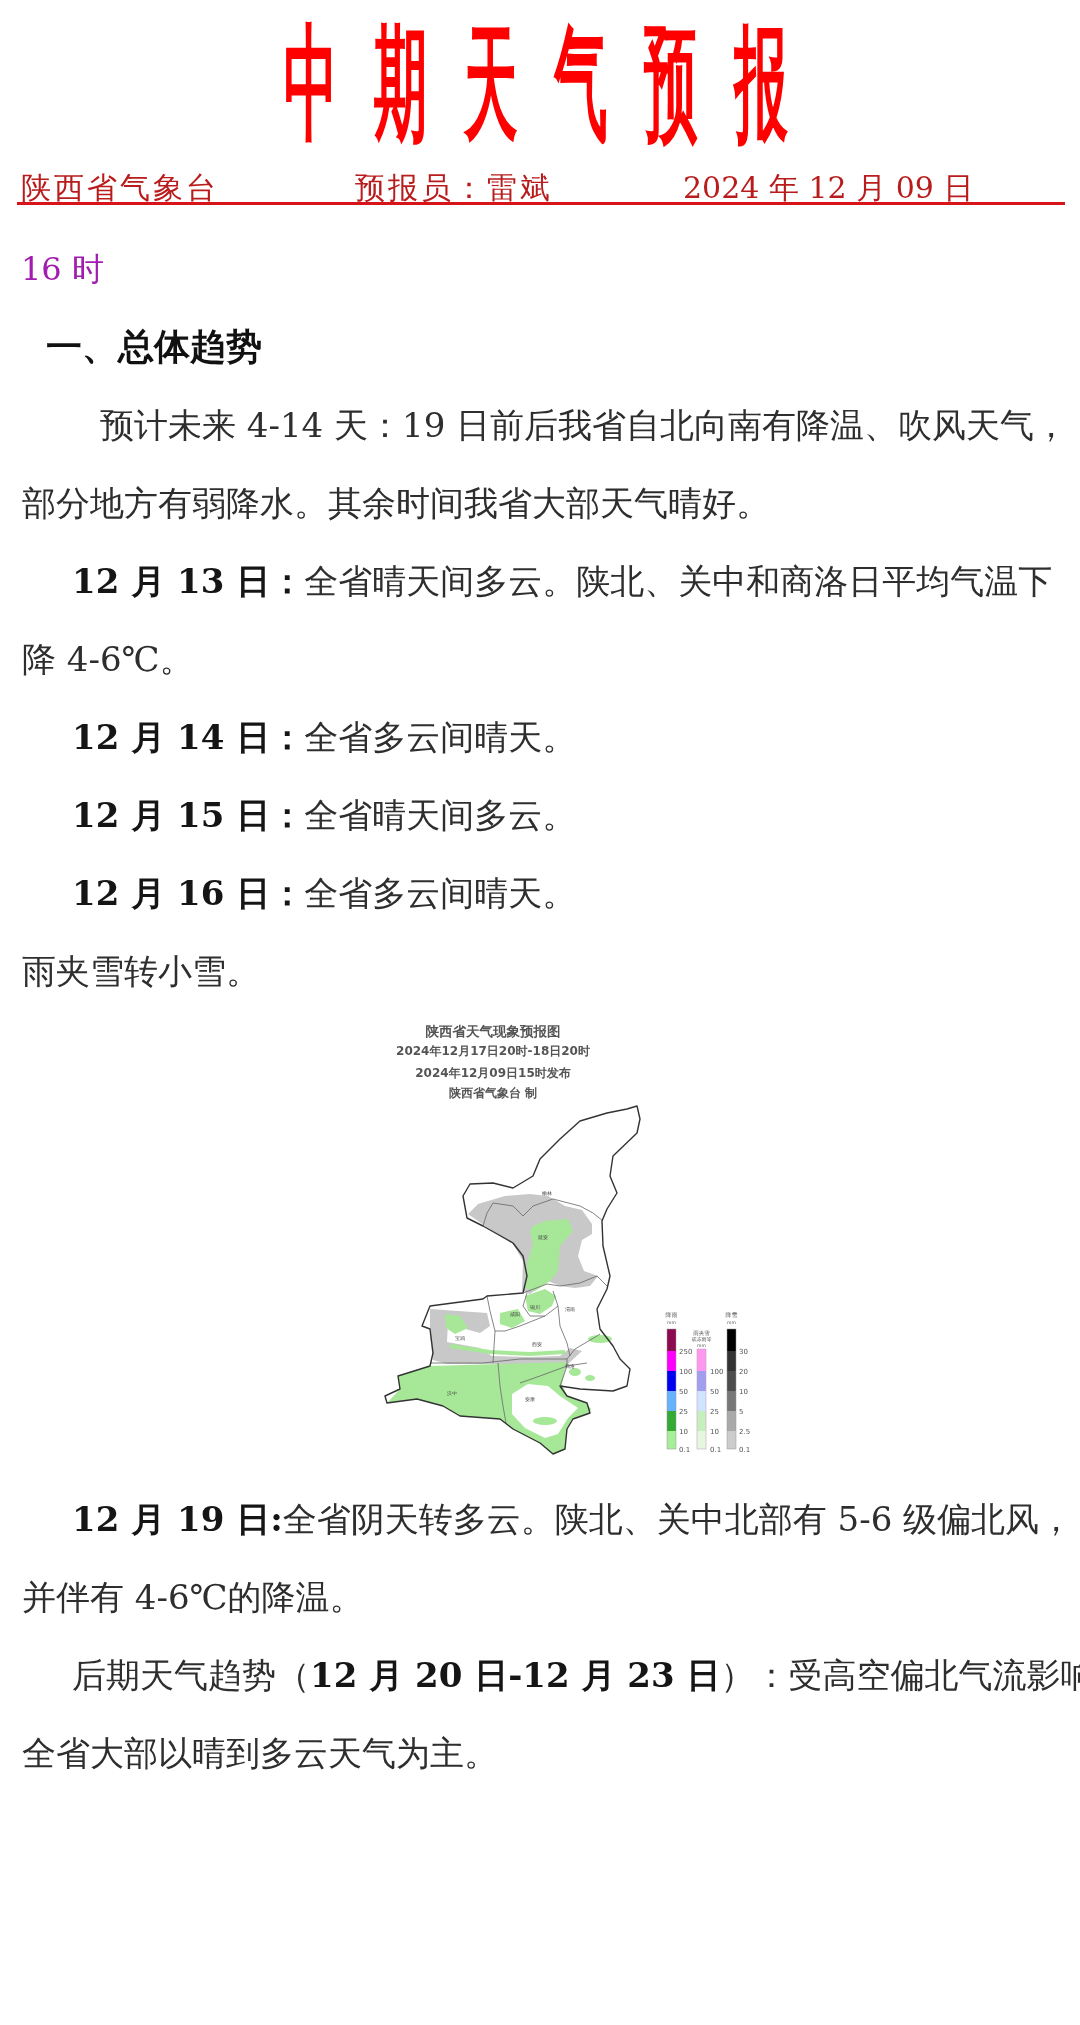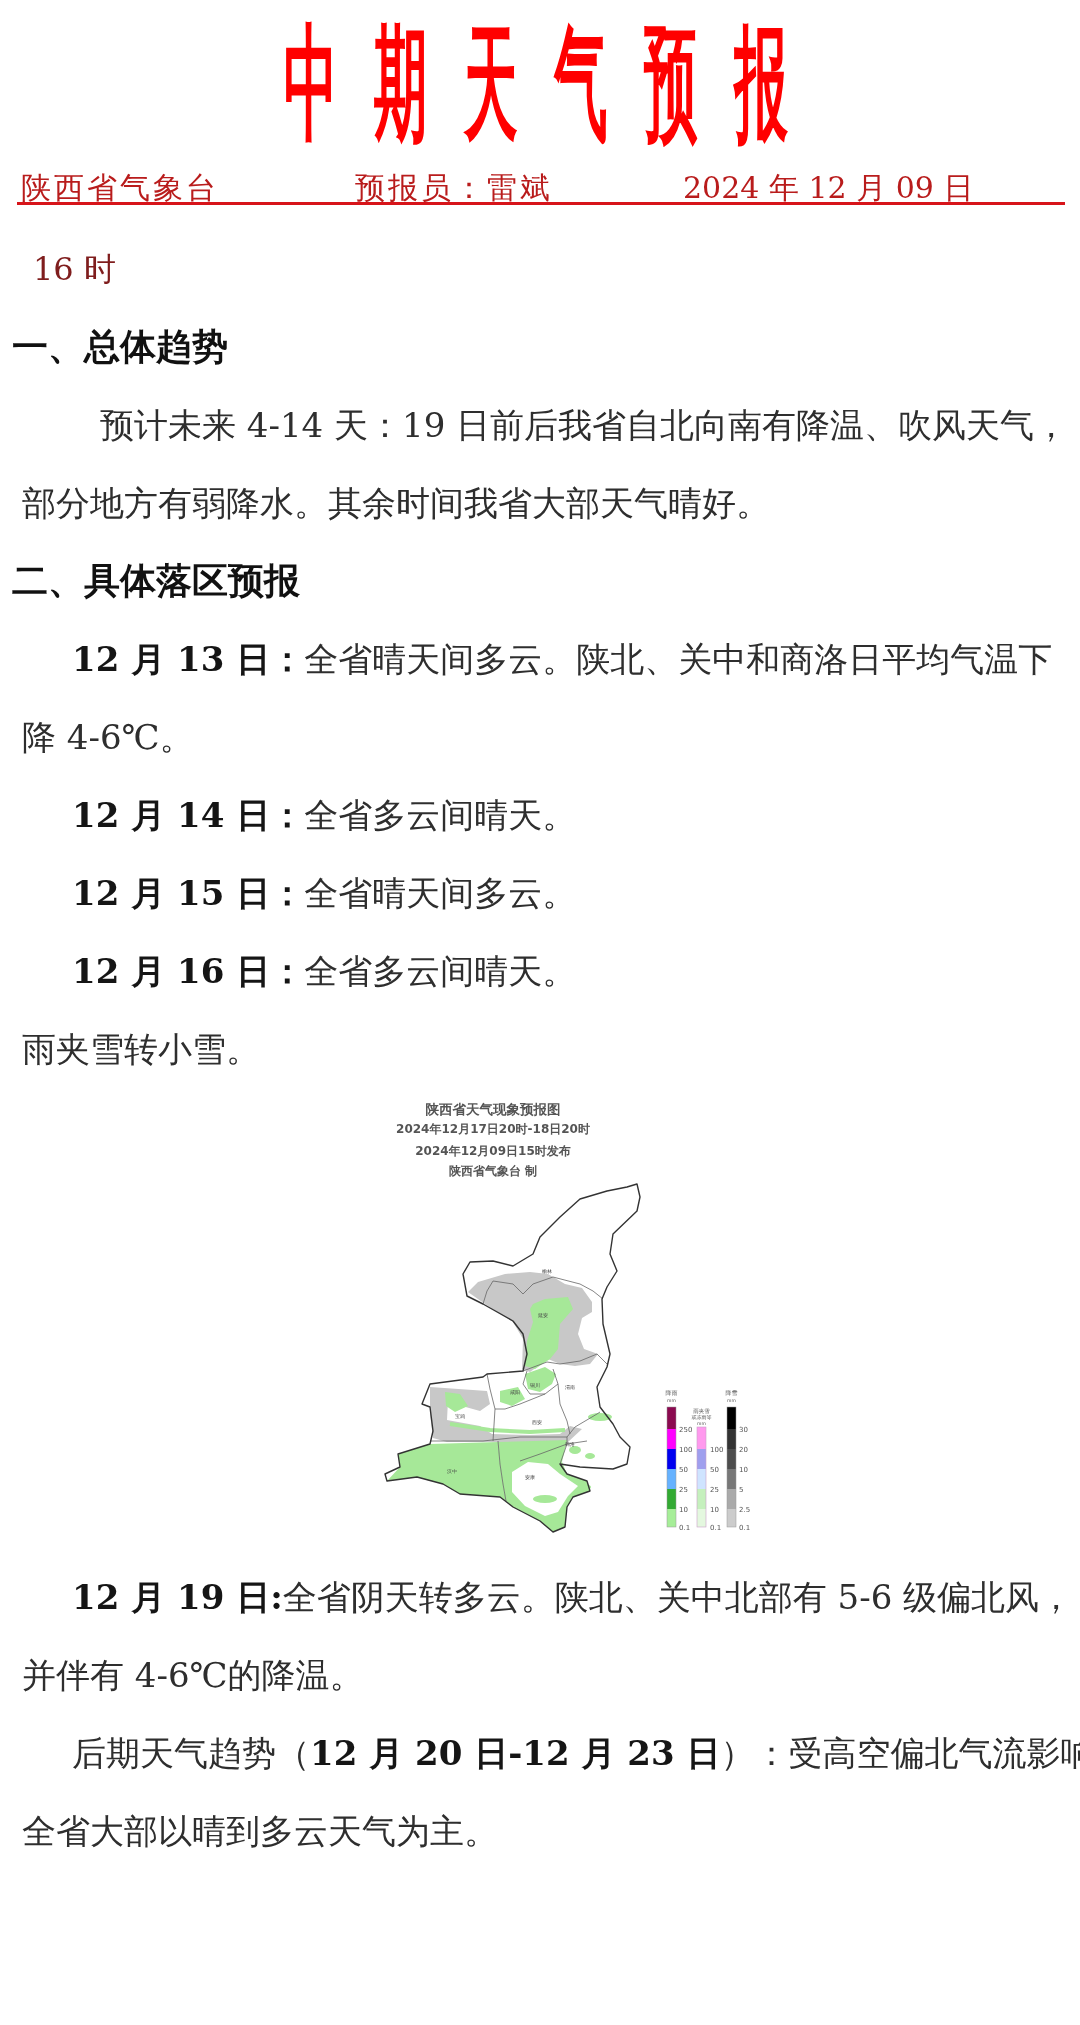--- a/index.html
+++ b/index.html
@@ -21,24 +21,24 @@
     color:#b91c1c; white-space:nowrap; letter-spacing:3px;
     font-family:"DejaVu Serif","Liberation Serif",serif;
   }
   .hdr.date { letter-spacing:0; }
   .rule { position:absolute; left:17px; top:202px; width:1048px; height:3px; background:#d7141a; }
   .doc { position:absolute; left:0; top:230px; width:1080px; }
   .line {
     height:78px; line-height:78px; font-size:34px; white-space:nowrap;
     padding-left:22px; color:#2e2e2e;
   }
-  .line.hour { padding-left:33px; font-size:32px; color:#7f1d1d; }
+  .line.hour { padding-left:21px; font-size:32px; color:#a21caf; }
   .line.h {
     font-family:"DejaVu Sans","Liberation Sans",sans-serif;
-    font-weight:bold; font-size:36px; color:#111; padding-left:12px;
+    font-weight:bold; font-size:36px; color:#111; padding-left:36px;margin-left:10px;
   }
   .line.ind-p { padding-left:100px; }
   .line.ind-d { padding-left:72px; }
   .b { font-weight:bold; color:#151515; }
   .map-block { position:relative; height:470px; width:1080px; }
   .map-block svg { position:absolute; left:380px; top:0; }
   .map-title { font-family:"DejaVu Sans","Liberation Sans",sans-serif; fill:#555; font-weight:bold; }
   .lg { font-family:"DejaVu Sans","Liberation Sans",sans-serif; fill:#555; }
   .city { font-family:"DejaVu Sans","Liberation Sans",sans-serif; fill:#444; font-size:5px; }
 </style>
@@ -52,21 +52,20 @@
 <span class="hdr date" style="left:683px">2024 年 12 月 09 日</span>
 <div class="rule"></div>
 
 <div class="doc">
   <div class="line hour">16 时</div>
 
   <div class="line h">一、总体趋势</div>
   <div class="line ind-p">预计未来 4-14 天：19 日前后我省自北向南有降温、吹风天气，</div>
   <div class="line">部分地方有弱降水。其余时间我省大部天气晴好。</div>
 
-  <div class="line h">二、具体落区预报</div>
 
   <div class="line ind-d">
     <span class="b">12 月 13 日：</span><span>全省晴天间多云。陕北、关中和商洛日平均气温下</span>
   </div>
   <div class="line">降 4-6℃。</div>
 
   <div class="line ind-d">
     <span class="b">12 月 14 日：</span><span>全省多云间晴天。</span>
   </div>
   <div class="line ind-d">

